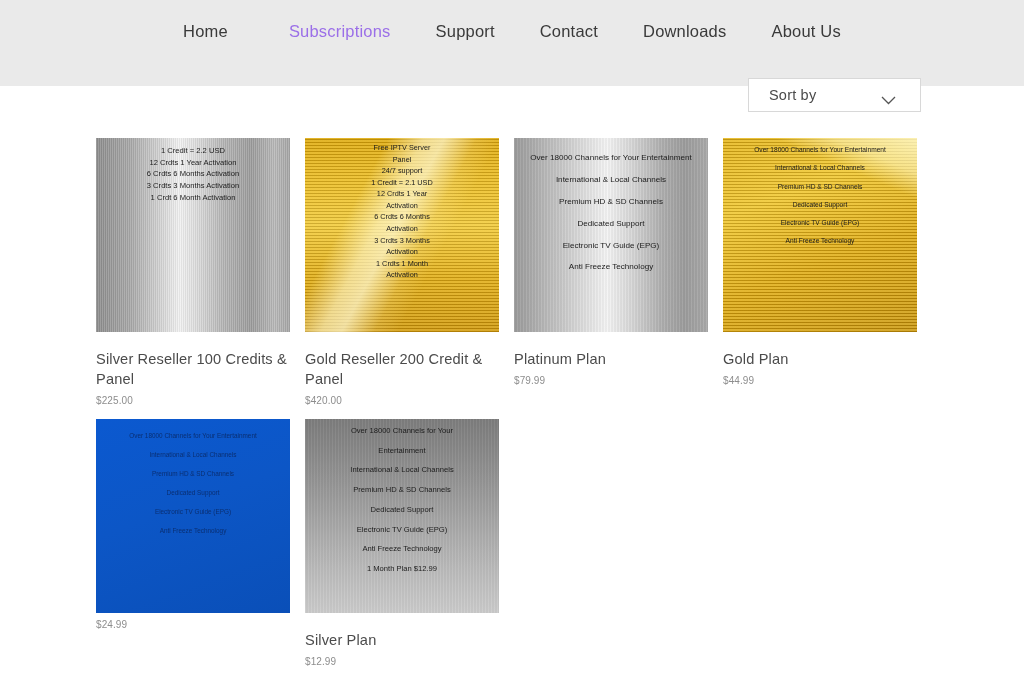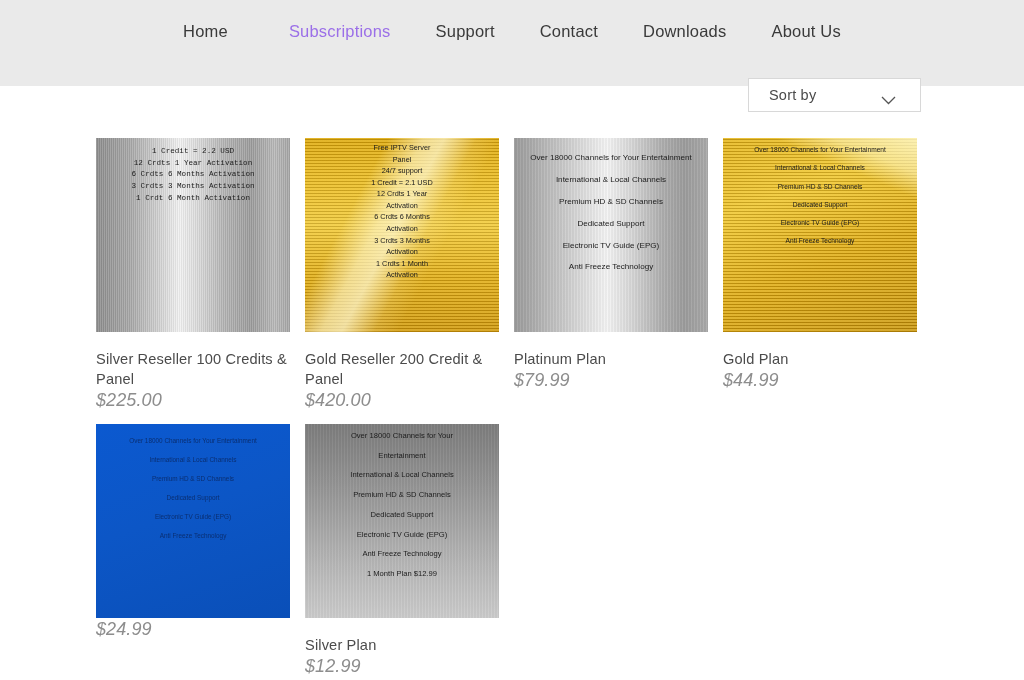--- a/index.html
+++ b/index.html
@@ -82,21 +82,20 @@
     padding: 8px 6px 0 6px;
   }
   .thumb .lines p { margin: 0 0 3.4px 0; }
 
   
   .surf-silver-reseller {
     background:
       repeating-linear-gradient(90deg, rgba(255,255,255,.13) 0 1px, rgba(0,0,0,.06) 1px 2px),
       linear-gradient(90deg, #8d8d8d 0%, #a9a9a9 18%, #d6d6d6 34%, #f2f2f2 43%,
                       #dcdcdc 52%, #b4b4b4 66%, #9c9c9c 80%, #b9b9b9 92%, #a6a6a6 100%);
-    font-family: Liberation Mono, monospace;
   }
   .surf-silver-reseller .lines { padding-top: 9px; font-size: 7.6px; line-height: 1.1; }
 
   
   .surf-gold-reseller {
     background:
       linear-gradient(118deg, rgba(255,255,255,0) 28%, rgba(255,248,205,.62) 40%,
                       rgba(255,250,215,.70) 47%, rgba(255,240,180,.15) 58%, rgba(255,255,255,0) 66%),
       repeating-linear-gradient(0deg, rgba(90,60,0,.22) 0 1px, rgba(255,225,130,.28) 1px 3px),
       linear-gradient(180deg, #d9a408 0%, #e8bb22 22%, #f0cb3e 45%, #dca913 72%, #c99208 100%);
@@ -143,25 +142,24 @@
 
   .card-title {
     margin-top: 17px;
     font-size: 14.6px;
     line-height: 20px;
     color: #4b4b4b;
     letter-spacing: .15px;
     cursor: pointer;
   }
   .card-price {
-    margin-top: 1px;
-    font-size: 18px;
+    margin-top: 6px;
+    font-size: 10px;
     color: #8d8d8d;
     letter-spacing: .1px;
-    font-style: italic;
   }
 </style>
 </head>
 <body>
 
 <header class="site-header">
   <nav class="nav" id="nav">
       <a class="nav-link">Home</a>
       <a class="nav-link active">Subscriptions</a>
       <a class="nav-link">Support</a>

